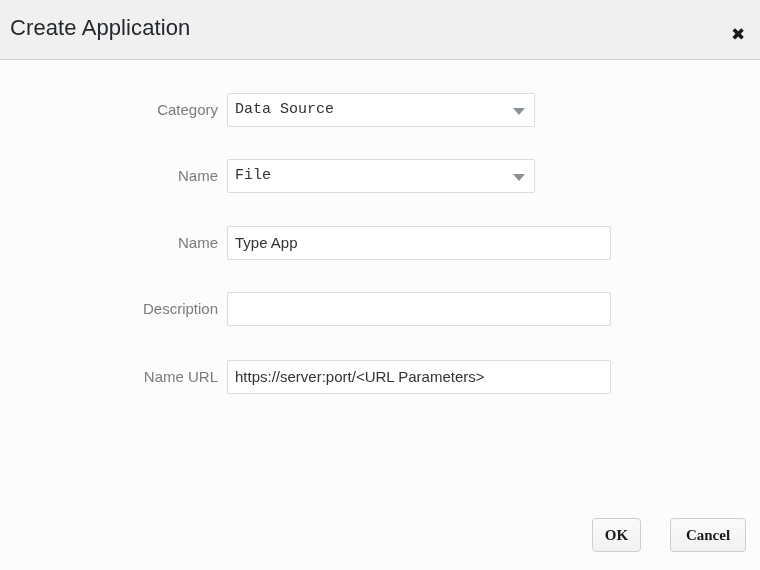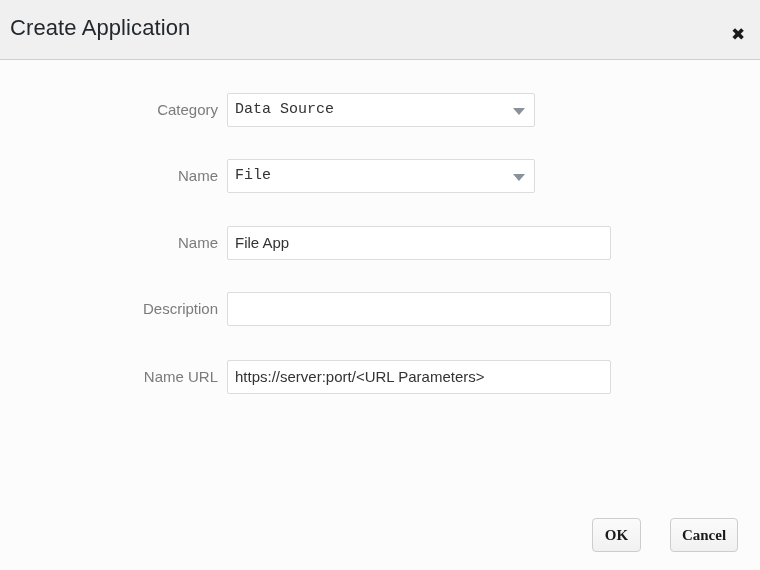--- a/index.html
+++ b/index.html
@@ -157,21 +157,21 @@
     color: #1a1a1a;
     background: linear-gradient(to bottom, #fbfbfb 0%, #f1f1f1 100%);
     border: 1px solid #cdcdcd;
     border-radius: 4px;
     box-sizing: border-box;
     cursor: pointer;
     user-select: none;
     white-space: nowrap;
   }
   #ok-button     { left: 592px; width: 49px; }
-  #cancel-button { left: 670px; width: 68px; }
+  #cancel-button { left: 670px; width: 76px; }
 </style>
 </head>
 <body>
 
 <div id="dialog">
 
   <div id="dialog-header">
     <div id="dialog-title">Create Application</div>
     <div id="close-button">✖</div>
   </div>
@@ -190,21 +190,21 @@
       <div class="field-label">Name</div>
       <div class="field-control select-control">
         <div class="field-value">File</div>
         <div class="caret-icon"></div>
       </div>
     </div>
 
     <div class="form-row" id="row-name">
       <div class="field-label">Name</div>
       <div class="field-control text-control">
-        <div class="field-value">File App</div>
+        <div class="field-value">Type App</div>
       </div>
     </div>
 
     <div class="form-row" id="row-description">
       <div class="field-label">Description</div>
       <div class="field-control text-control">
         <div class="field-value"></div>
       </div>
     </div>
 

